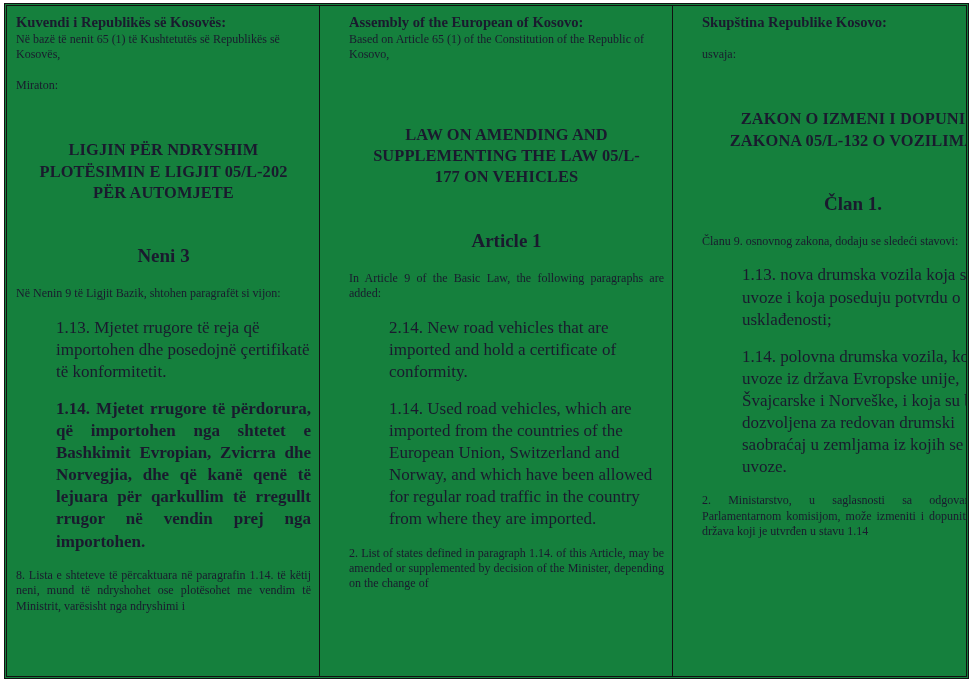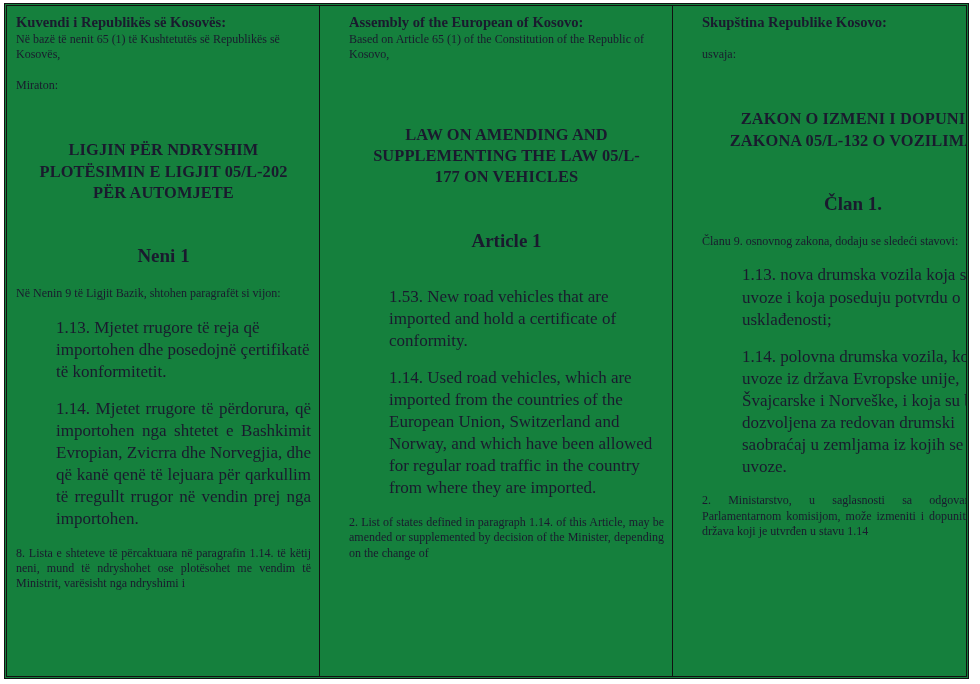--- a/index.html
+++ b/index.html
@@ -83,61 +83,62 @@
     font-size: 19px;
     text-align: center;
     margin: 4px;
   }
   .indent {
     margin: 0;
     padding-left: 40px;
     font-size: 17px;
     line-height: 1.30;
   }
-  .indent.just { text-align: justify; }
+  .indent.just { text-align: justify; font-weight: bold; }
   .indent.left { text-align: left; }
 
   .tail-clip { position: relative; }
 </style>
 </head>
 <body>
 
 <div id="page">
   <div class="doc-table">
 
     <div class="col col-left">
       <div class="org">Kuvendi i Republikës së Kosovës:</div>
       <p class="body-par left">Në bazë të nenit 65 (1) të Kushtetutës së Republikës së Kosovës,</p>
       <div class="spacer-sm"></div>
       <p class="body-par left">Miraton:</p>
       <div class="spacer-lg"></div>
       <p class="doc-title">LIGJIN PËR NDRYSHIM PLOTËSIMIN E LIGJIT 05/L-202 PËR AUTOMJETE</p>
       <div class="spacer-md"></div>
-      <p class="art-head">Neni 1</p>
+      <p class="art-head">Neni 3</p>
       <div class="spacer-sm"></div>
       <p class="body-par just">Në Nenin 9 të Ligjit Bazik, shtohen paragrafët si vijon:</p>
       <div class="spacer-sm"></div>
       <p class="indent left">1.13. Mjetet rrugore të reja që importohen dhe posedojnë çertifikatë të konformitetit.</p>
       <div class="spacer-sm"></div>
       <p class="indent just">1.14. Mjetet rrugore të përdorura, që importohen nga shtetet e Bashkimit Evropian, Zvicrra dhe Norvegjia, dhe që kanë qenë të lejuara për qarkullim të rregullt rrugor në vendin prej nga importohen.</p>
       <div class="spacer-sm"></div>
       <p class="body-par just tail-clip">8. Lista e shteteve të përcaktuara në paragrafin 1.14. të këtij neni, mund të ndryshohet ose plotësohet me vendim të Ministrit, varësisht nga ndryshimi i</p>
     </div>
 
     <div class="col col-mid">
       <div class="org">Assembly of the European of Kosovo:</div>
       <p class="body-par left">Based on Article 65 (1) of the Constitution of the Republic of Kosovo,</p>
       <div class="spacer-sm"></div>
       <div class="spacer-lg"></div>
       <p class="doc-title">LAW ON AMENDING AND SUPPLEMENTING THE LAW 05/L-177 ON VEHICLES</p>
       <div class="spacer-md"></div>
       <p class="art-head">Article 1</p>
       <div class="spacer-sm"></div>
+      <p class="body-par just">In Article 9 of the Basic Law, the following paragraphs are added:</p>
       <div class="spacer-sm"></div>
-      <p class="indent left">1.53. New road vehicles that are imported and hold a certificate of conformity.</p>
+      <p class="indent left">2.14. New road vehicles that are imported and hold a certificate of conformity.</p>
       <div class="spacer-sm"></div>
       <p class="indent left">1.14. Used road vehicles, which are imported from the countries of the European Union, Switzerland and Norway, and which have been allowed for regular road traffic in the country from where they are imported.</p>
       <div class="spacer-sm"></div>
       <p class="body-par just tail-clip">2. List of states defined in paragraph 1.14. of this Article, may be amended or supplemented by decision of the Minister, depending on the change of</p>
     </div>
 
     <div class="col col-right">
       <div class="org">Skupština Republike Kosovo:</div>
       <div class="spacer-sm"></div>
       <p class="body-par left">usvaja:</p>

